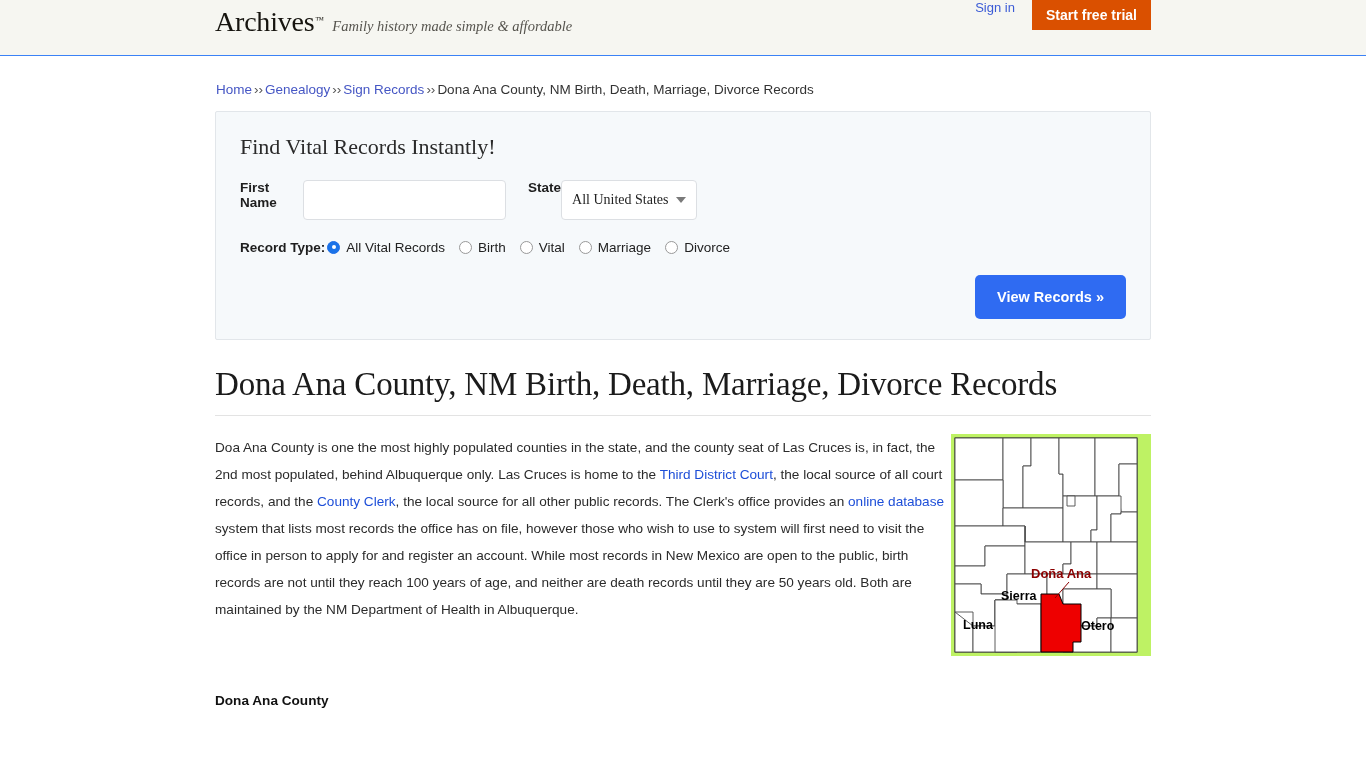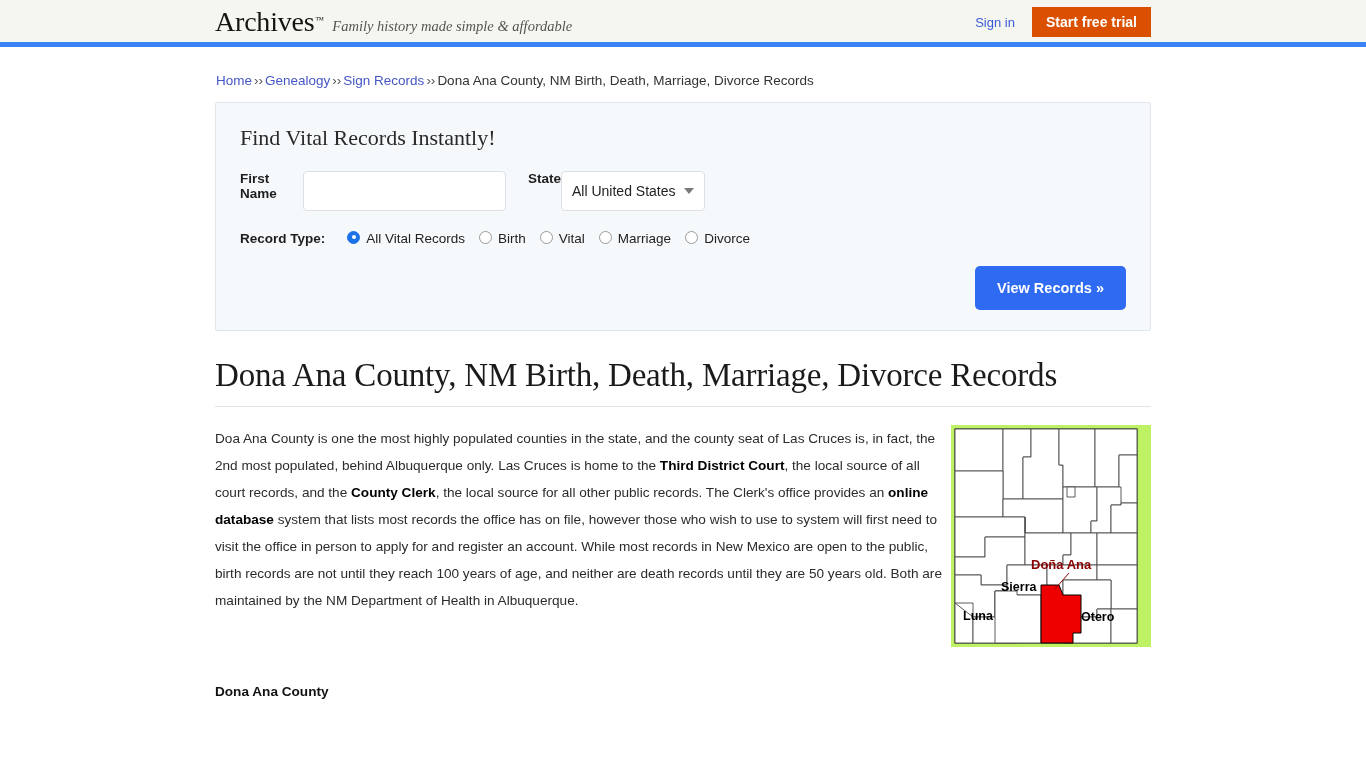--- a/index.html
+++ b/index.html
@@ -8,23 +8,23 @@
     margin: 0; padding: 0;
     width: 1366px; height: 768px;
     overflow: hidden;
     background: #ffffff;
     font-family: "Liberation Sans", sans-serif;
   }
 
   
   .site-header {
     width: 100%;
-    height: 47px;
+    height: 56px;
     background: #f6f6f1;
-    border-bottom: 5px solid #3b82f6;
+    border-bottom: 1px solid #3b82f6;
     position: relative;
   }
   .header-inner {
     width: 936px;
     margin: 0 auto;
     height: 44px;
     position: relative;
     display: flex;
     align-items: center;
   }
@@ -55,21 +55,21 @@
     font-size: 14.5px;
     color: #56544e;
     margin-left: 9px;
   }
   .header-right {
     position: absolute;
     right: 0;
     top: 0;
     height: 44px;
     display: flex;
-    align-items: center;
+    align-items: flex-start;
     gap: 17px;
   }
   .signin-link {
     color: #3b5bd6;
     font-size: 13px;
     text-decoration: none;
     cursor: pointer;
   }
   .trial-btn {
     background: #da5000;
@@ -157,21 +157,21 @@
   }
   .select-wrap { position: relative; }
   .select-input {
     height: 40px;
     width: 100%;
     border: 1px solid #dcdfe3;
     border-radius: 4px;
     background: #ffffff;
     font-size: 14px;
     padding: 0 28px 0 10px;
-    font-family: Liberation Sans, sans-serif;
+    font-family: Liberation Serif, serif;
     color: #222;
     line-height: 38px;
     cursor: pointer;
     overflow: hidden;
     white-space: nowrap;
   }
   .select-arrow {
     position: absolute;
     right: 11px;
     top: 17px;
@@ -185,25 +185,26 @@
   .record-type-row {
     display: flex;
     align-items: center;
     margin-top: 20px;
     font-size: 13.5px;
     color: #222;
   }
   .record-type-label {
     font-weight: bold;
     color: #1e1e1e;
-    margin-right: 22px;
+    margin-right: 2px;
     font-size: 13.5px;
   }
   .radio-opt {
     display: flex;
+    align-items: center;
     margin-right: 14px;
     cursor: pointer;
   }
   .radio-dot {
     width: 13px; height: 13px;
     border-radius: 50%;
     border: 1px solid #999;
     background: #fff;
     margin-right: 6px;
     display: inline-block;
@@ -266,24 +267,23 @@
   }
   .body-col { width: 733px; }
   .intro-text {
     font-size: 13.6px;
     color: #2b2b2b;
     line-height: 27px;
     margin: 0;
     text-align: left;
   }
   .intro-text a {
-    color: #000000;
+    color: #1d4ed8;
     text-decoration: none;
     cursor: pointer;
-    font-weight: bold;
   }
 
   .map-col {
     margin-left: 5px;
     width: 200px;
     padding-top: 0;
   }
   .map-frame {
     width: 200px;
     height: 222px;

